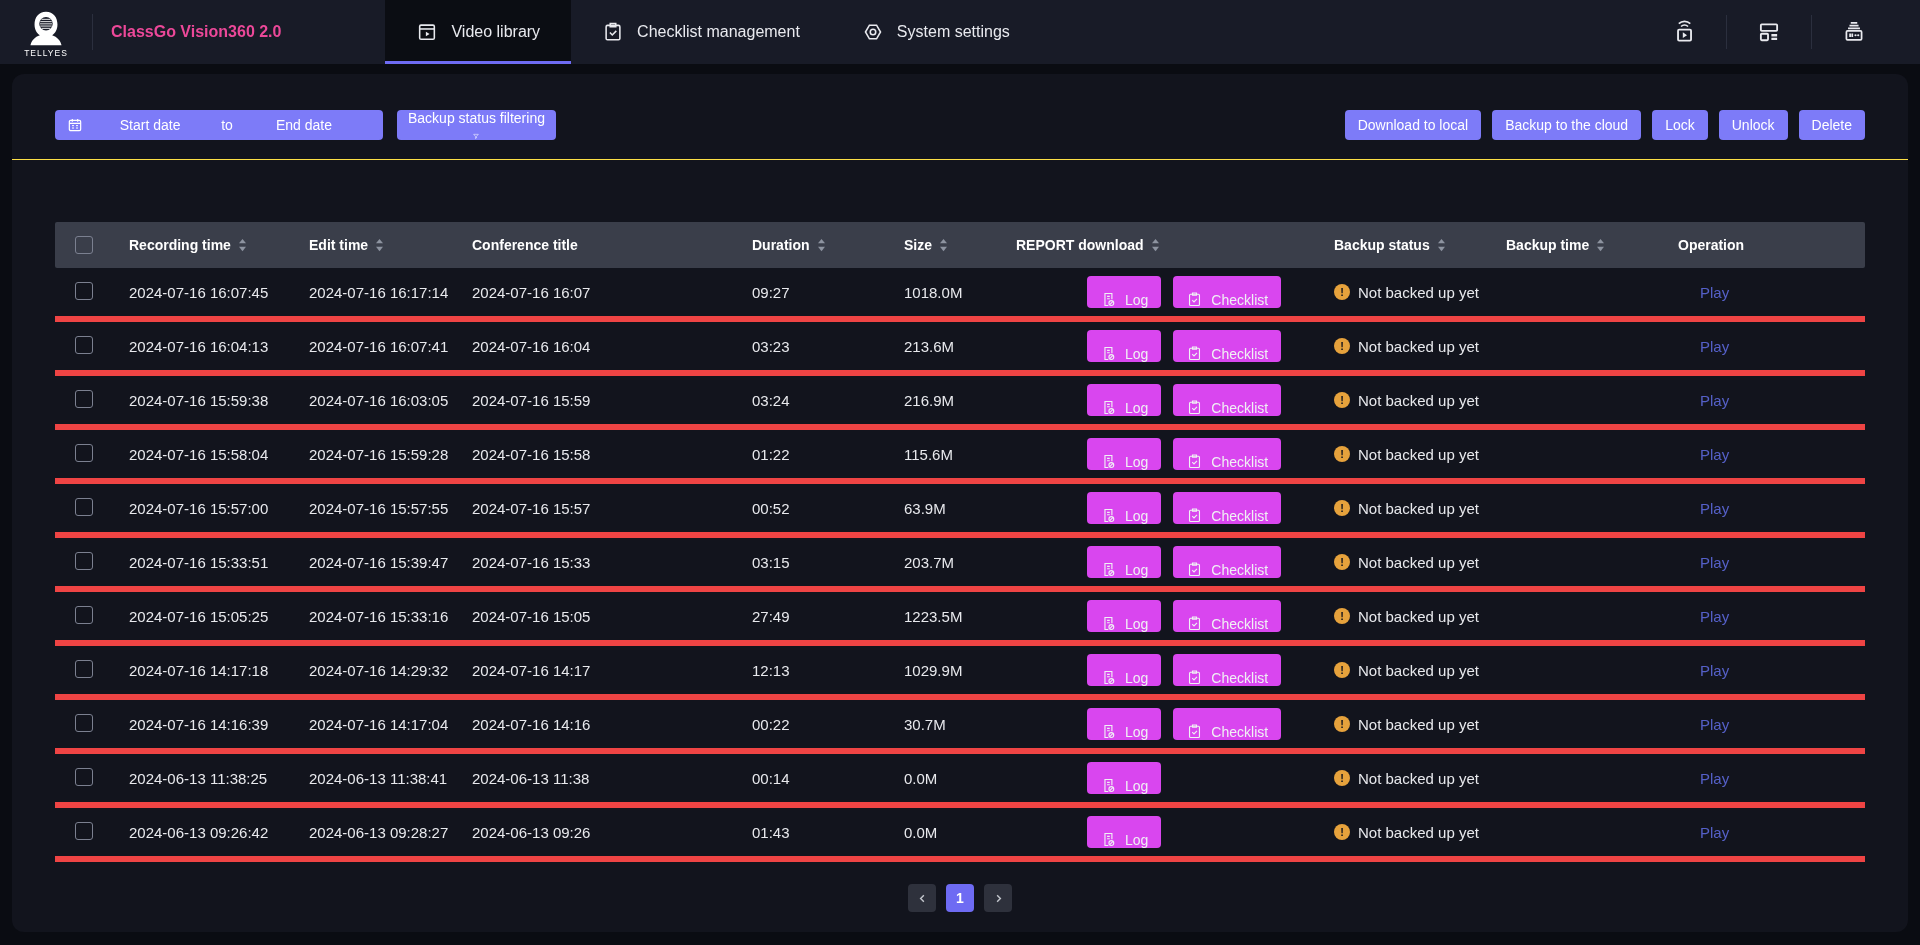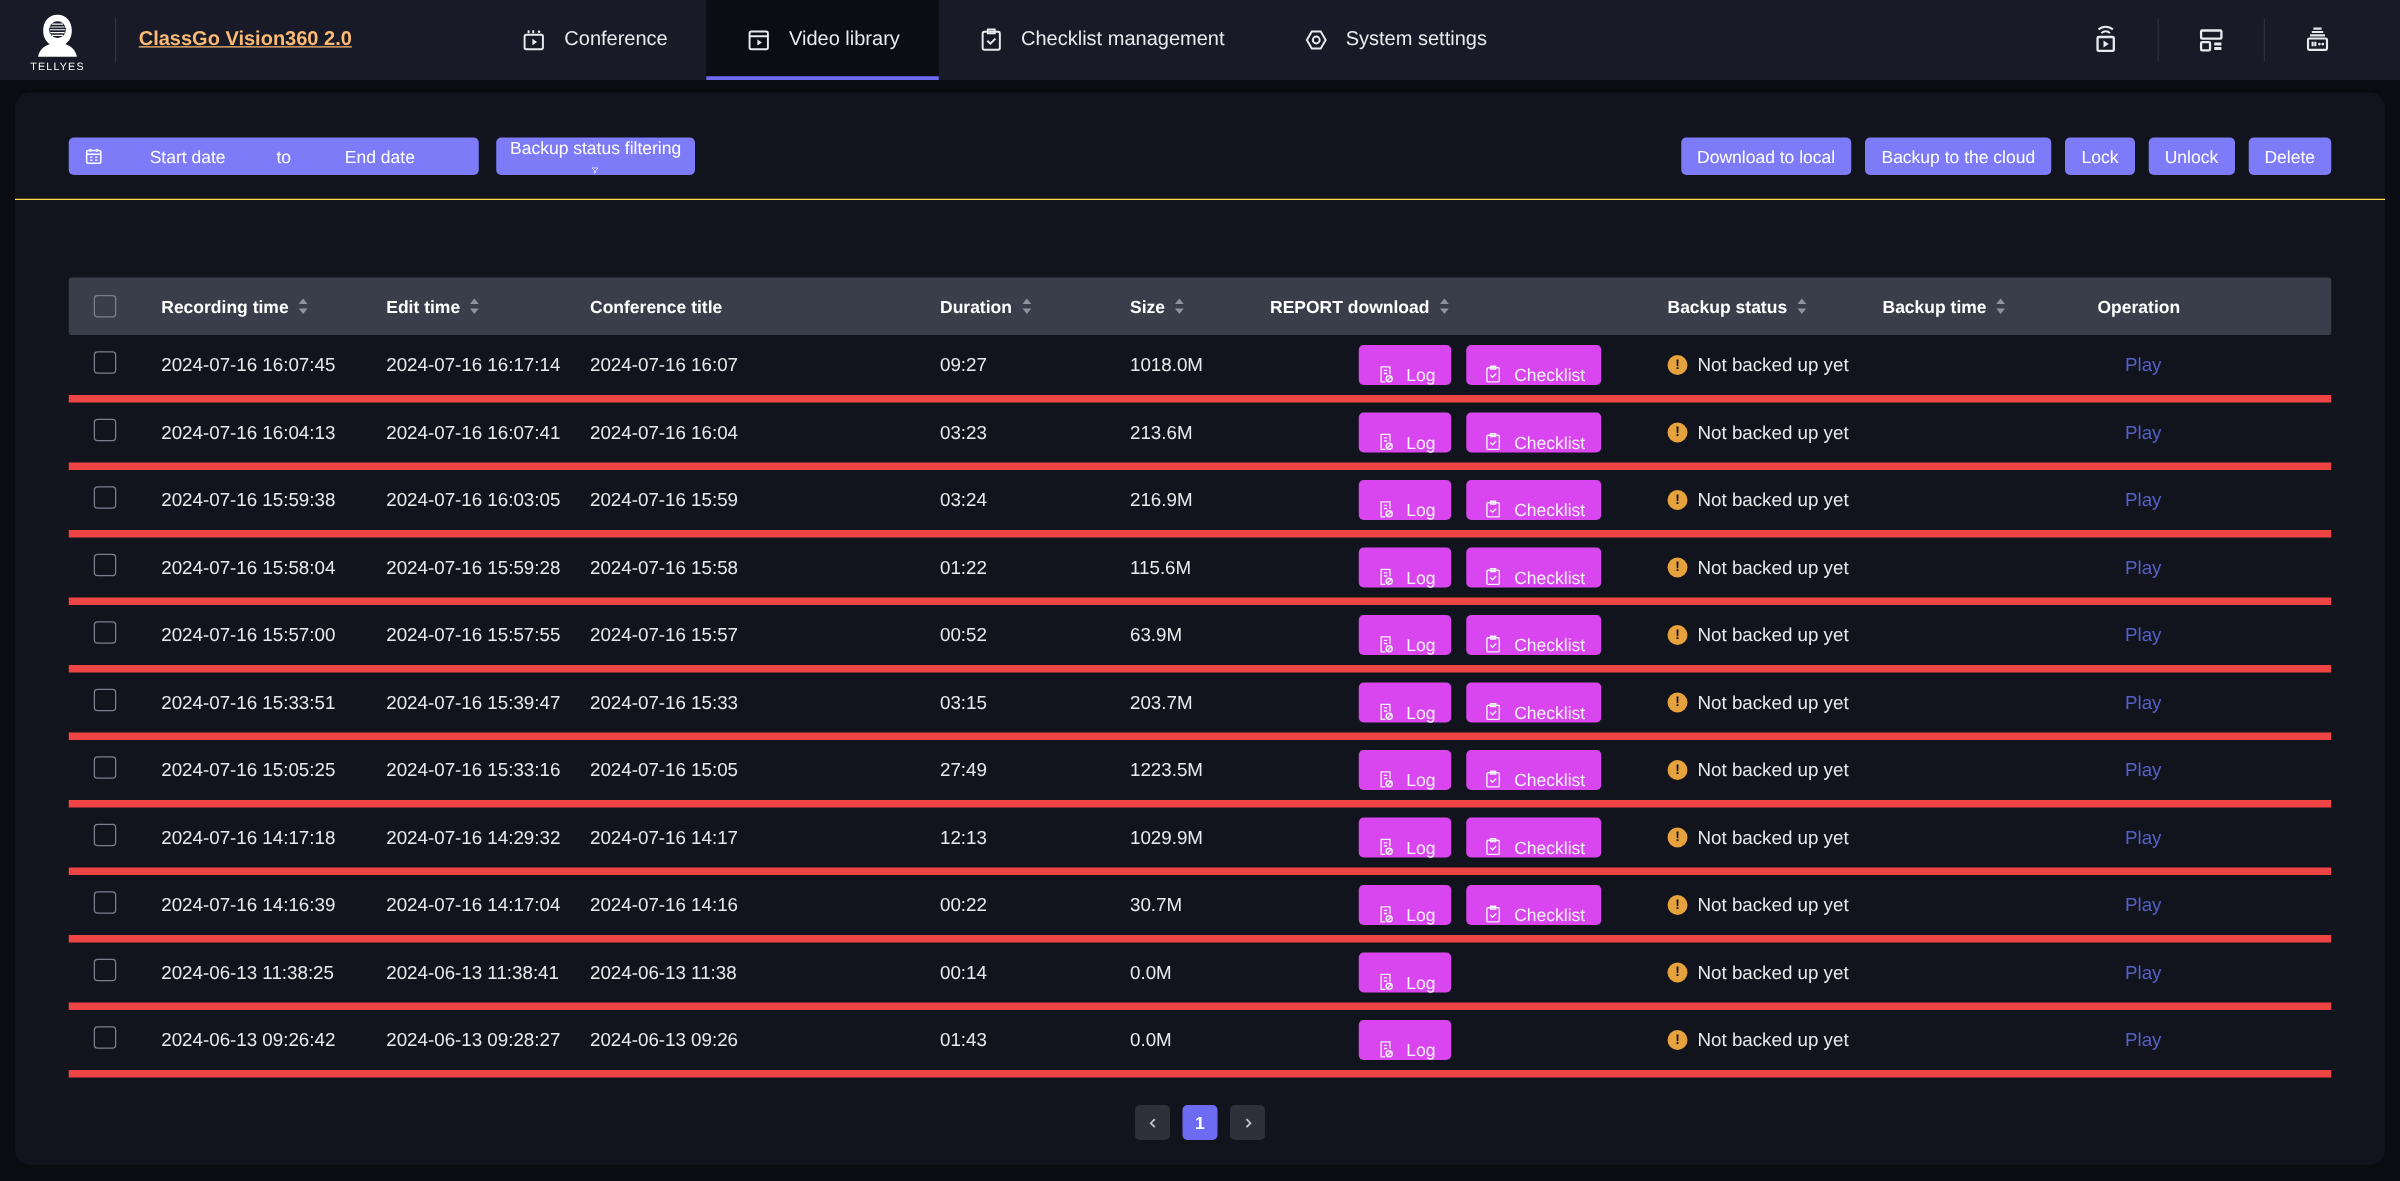--- a/index.html
+++ b/index.html
@@ -5,21 +5,21 @@
   * { margin:0; padding:0; box-sizing:border-box; }
   html,body { background:#07090e; }
   body { font-family:"Liberation Sans", sans-serif; overflow:hidden; }
   .page { position:relative; width:1920px; height:945px; background:#0a0c12; }
 
   
   .nav { height:64px; background:#181b27; display:flex; align-items:stretch; }
   .brand { width:92px; display:flex; flex-direction:column; align-items:center; justify-content:center; padding-top:4px; }
   .brand-name { color:#fff; font-size:8.5px; letter-spacing:1px; margin-top:1px; }
   .brand-sep { width:1px; background:#2b2f3e; margin:14px 0; }
-  .app-title { display:flex; align-items:center; color:#fdba74; font-size:16px; font-weight:bold; margin:0 104px 0 18px; white-space:nowrap;text-decoration:underline; }
+  .app-title { display:flex; align-items:center; color:#ec4899; font-size:16px; font-weight:bold; margin:0 104px 0 18px; white-space:nowrap; }
   .tabs { display:flex; align-items:stretch; }
   .tab { position:relative; display:flex; align-items:center; gap:13px; padding:0 31px; color:#e9eaef; font-size:16px; cursor:pointer; white-space:nowrap; }
   .tab.active { background:#0b0d13; }
   .tab.active::after { content:""; position:absolute; left:0; right:0; bottom:0; height:3px; background:var(--accent-dark); }
   .tab svg { flex:0 0 auto; }
   .nav-right { margin-left:auto; display:flex; align-items:center; padding-right:24px; }
   .nav-icon-btn { width:84px; display:flex; justify-content:center; align-items:center; color:#e9eaef; cursor:pointer; }
   .nav-right-sep { width:1px; height:34px; background:#2b2f3e; }
 
   
@@ -74,29 +74,20 @@
         <path d="M22 1C13 1 8 8 8 16.5 8 23 11 27.5 14.5 29.5 8.5 31.5 4 36 3 42h38c-1-6-5.5-10.5-11.5-12.5C33 27.5 36 23 36 16.5 36 8 31 1 22 1z" fill="#fff"></path>
         <circle cx="22" cy="15.5" r="8.2" fill="#181b27"></circle>
         <path d="M16.5 10.2h11M15 13h14M14.6 15.7h14.8M15 18.4h14M16.5 21.2h11" stroke="#fff" stroke-width="1.1" fill="none"></path>
       </svg>
       <span class="brand-name">TELLYES</span>
     </div>
     <div class="brand-sep"></div>
     <div class="app-title">ClassGo Vision360 2.0</div>
 
     <nav class="tabs">
-      <div class="tab">
-        <svg viewBox="0 0 24 24" width="22" height="22" fill="none" stroke="currentColor" stroke-width="1.7">
-          <rect x="4" y="7.5" width="16" height="12.5" rx="1.5"></rect>
-          <path d="M10.8 11l4.1 2.75-4.1 2.75z" fill="currentColor" stroke="none"></path>
-          <path d="M7.5 3.5v2.6M11.5 3.5v2.6"></path>
-          <circle cx="16.6" cy="4.8" r="1.15" fill="currentColor" stroke="none"></circle>
-        </svg>
-        <span>Conference</span>
-      </div>
       <div class="tab active">
         <svg viewBox="0 0 24 24" width="22" height="22" fill="none" stroke="currentColor" stroke-width="1.7">
           <rect x="4" y="4.5" width="16" height="15.5" rx="1.5"></rect>
           <path d="M4 8.7h16"></path>
           <path d="M10.8 11.6l4 2.55-4 2.55z" fill="currentColor" stroke="none"></path>
         </svg>
         <span>Video library</span>
       </div>
       <div class="tab">
         <svg viewBox="0 0 24 24" width="22" height="22" fill="none" stroke="currentColor" stroke-width="1.7">

